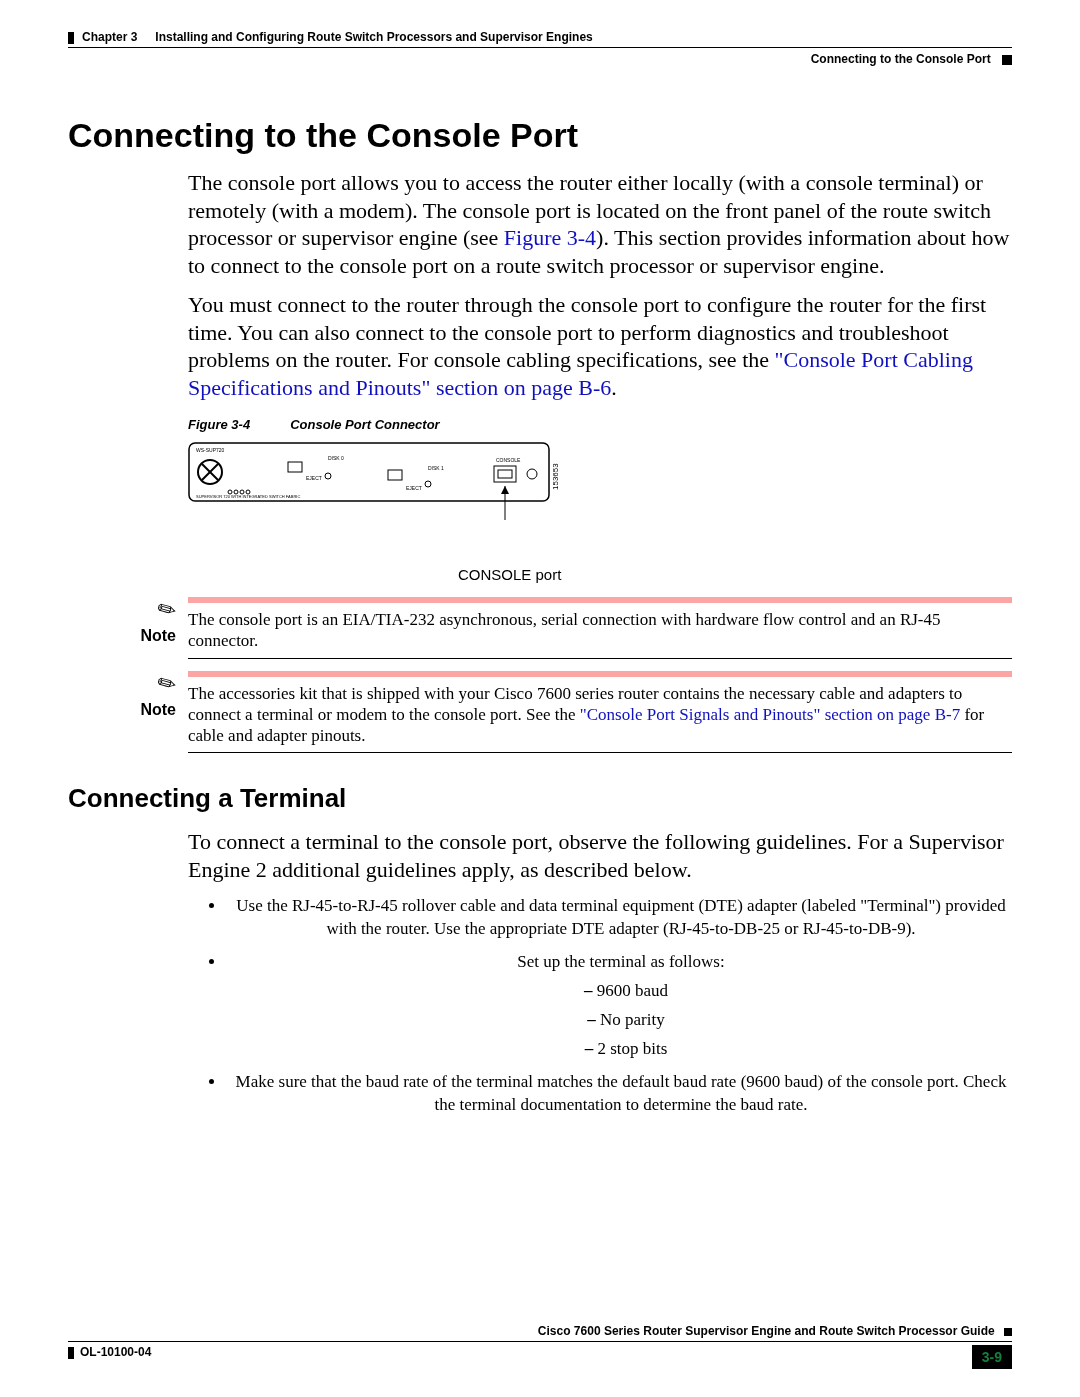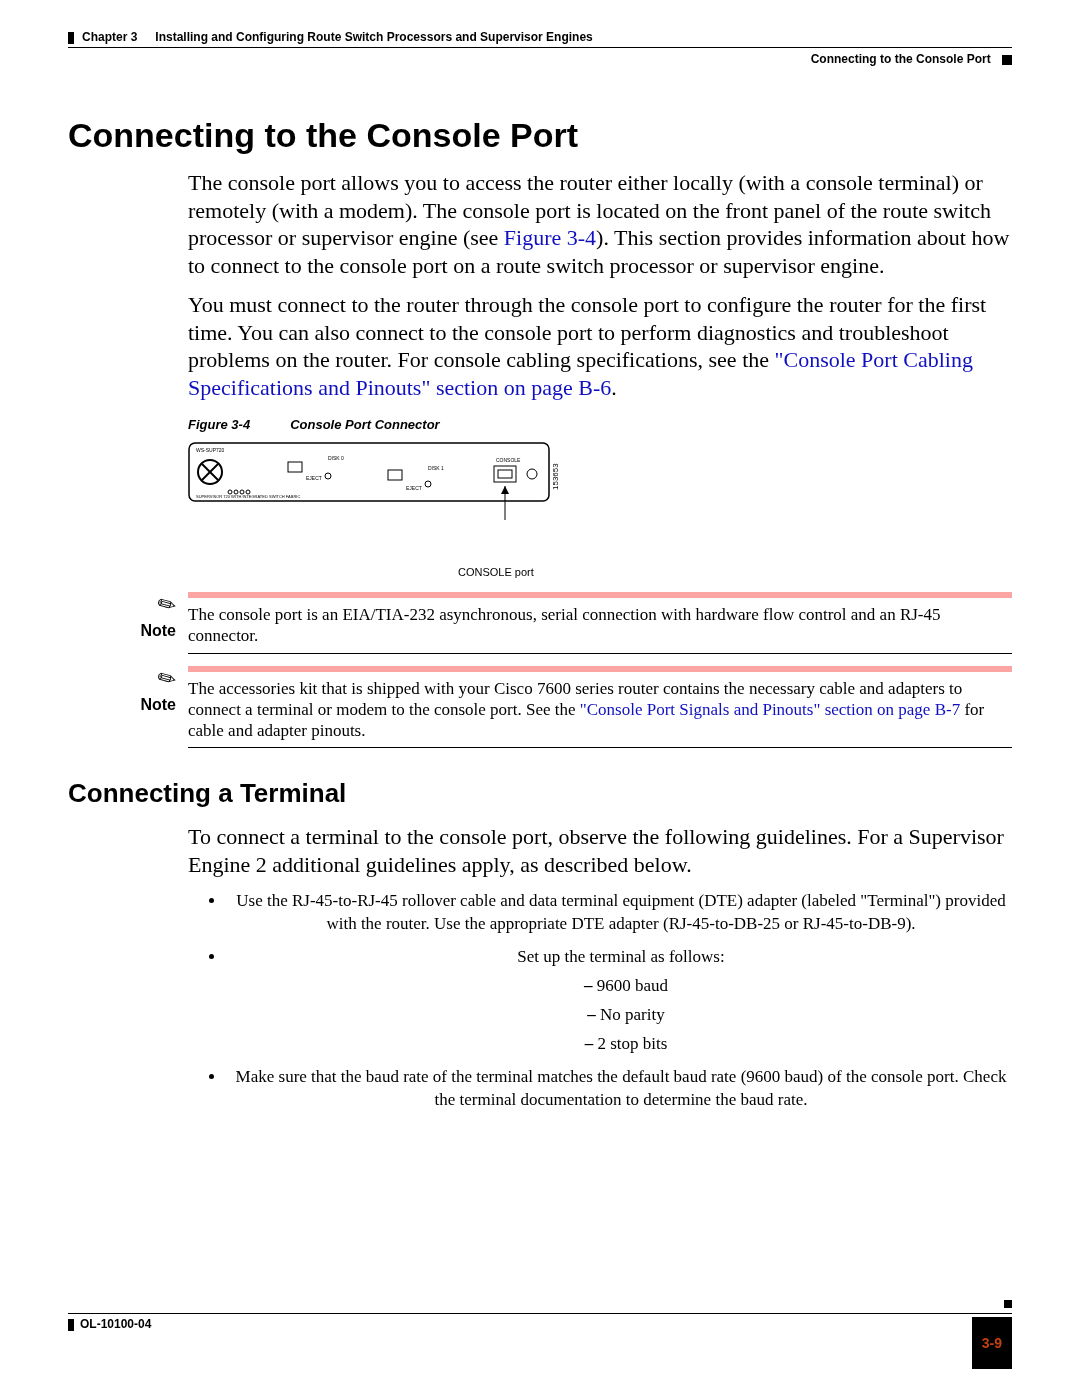--- a/index.html
+++ b/index.html
@@ -64,21 +64,21 @@
     font-weight: bold;
     font-style: italic;
     margin: 16px 0 10px 0;
   }
   .fig-caption .fnum { margin-right: 40px; }
   .figure {
     margin-bottom: 6px;
   }
   .console-label {
     font-family: Arial, Helvetica, sans-serif;
-    font-size: 11px;
+    font-size: 15px;
     margin-left: 270px;
     margin-top: 40px;
     margin-bottom: 14px;
   }
   .note-block {
     display: flex;
     margin-top: 12px;
     margin-bottom: 6px;
   }
   .note-left {
@@ -146,22 +146,22 @@
     display: flex;
     justify-content: space-between;
     font-family: Arial, Helvetica, sans-serif;
     font-size: 12px;
     font-weight: bold;
     margin-top: 3px;
   }
   .footer-bottom .bar { display:inline-block; width:6px; height:12px; background:#000; margin-right:6px; vertical-align:middle;}
   .page-num {
     background: #000;
-    color: #c2410c;
-    padding: 18px 10px;
+    color: #15803d;
+    padding: 4px 10px;
     font-size: 14px;
   }
 </style>
 </head>
 <body>
 
 <div class="page">
 
   <div class="header-line">
     <span class="bar"></span>
@@ -251,20 +251,21 @@
           <li>No parity</li>
           <li>2 stop bits</li>
         </ul>
       </li>
       <li>Make sure that the baud rate of the terminal matches the default baud rate (9600 baud) of the console port. Check the terminal documentation to determine the baud rate.</li>
     </ul>
   </div>
 
   <div class="footer">
     <div class="footer-top">
+      <span>Cisco 7600 Series Router Supervisor Engine and Route Switch Processor Guide</span>
       <span class="sq"></span>
     </div>
     <div class="footer-bottom">
       <div><span class="bar"></span><span>OL-10100-04</span></div>
       <div class="page-num">3-9</div>
     </div>
   </div>
 
 </div>
 

